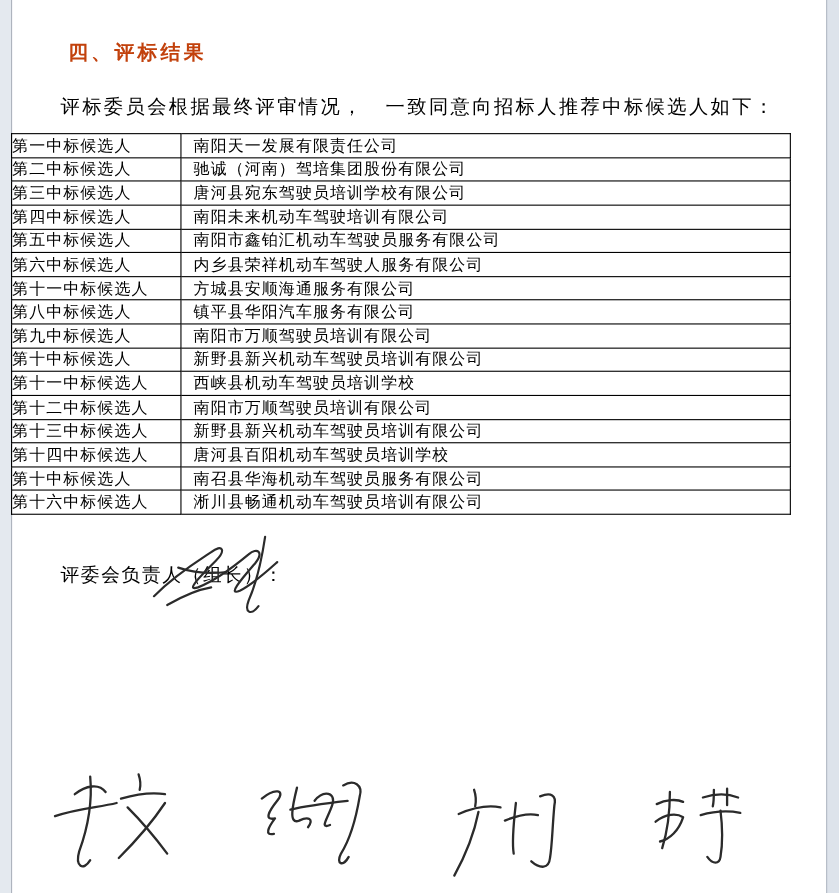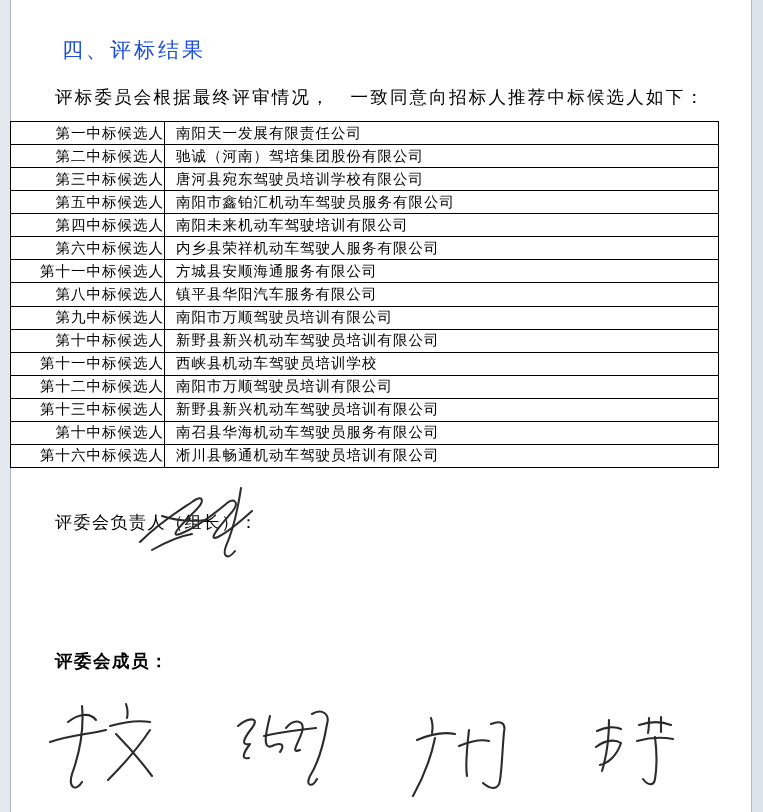--- a/index.html
+++ b/index.html
@@ -14,42 +14,42 @@
     overflow:hidden;
     color:#111;
   }
   .margin-strip{position:absolute;top:0;height:812px;}
   .margin-strip.left{left:0;width:10px;background:#e4e9ef;border-right:1px solid #aeb4be;}
   .margin-strip.right{right:0;width:11px;background:#dde3eb;border-left:1px solid #b3bac4;}
 
   .heading{
     position:absolute;left:62px;top:36px;
     font-family:"Liberation Sans","DejaVu Sans",sans-serif;
-    font-weight:normal;font-size:21px;letter-spacing:3px;color:#1d4ed8;
+    font-weight:bold;font-size:18px;letter-spacing:3px;color:#c2410c;
     white-space:nowrap;
   }
   .intro{
     position:absolute;left:55px;top:85px;width:680px;
     font-size:17.5px;letter-spacing:2.2px;color:#000;
     white-space:nowrap;
   }
 
   table.results{
     position:absolute;left:10px;top:121px;
     width:709px;height:347px;
     border-collapse:collapse;table-layout:fixed;
     font-size:14.5px;color:#000;
   }
   table.results td{
     border:1px solid #000;
     padding:0 0 0 0;
     letter-spacing:1px;
     overflow:hidden;white-space:nowrap;
   }
-  table.results td.rank{width:153px;text-align:right;}
+  table.results td.rank{width:153px;text-align:left;}
   table.results td.company{padding-left:11px;margin-left:28px;}
 
   .leader-line{
     position:absolute;left:55px;top:511px;
     font-size:17px;letter-spacing:1.5px;color:#000;
     white-space:nowrap;
   }
   .members-label{
     position:absolute;left:55px;top:649px;
     font-family:"Liberation Sans","DejaVu Sans",sans-serif;
@@ -82,28 +82,28 @@
         </tr>
         <tr>
           <td class="rank">第二中标候选人</td>
           <td class="company">驰诚（河南）驾培集团股份有限公司</td>
         </tr>
         <tr>
           <td class="rank">第三中标候选人</td>
           <td class="company">唐河县宛东驾驶员培训学校有限公司</td>
         </tr>
         <tr>
+          <td class="rank">第四中标候选人</td>
+          <td class="company">南阳未来机动车驾驶培训有限公司</td>
+        </tr>
+        <tr>
           <td class="rank">第五中标候选人</td>
           <td class="company">南阳市鑫铂汇机动车驾驶员服务有限公司</td>
         </tr>
         <tr>
-          <td class="rank">第四中标候选人</td>
-          <td class="company">南阳未来机动车驾驶培训有限公司</td>
-        </tr>
-        <tr>
           <td class="rank">第六中标候选人</td>
           <td class="company">内乡县荣祥机动车驾驶人服务有限公司</td>
         </tr>
         <tr>
           <td class="rank">第十一中标候选人</td>
           <td class="company">方城县安顺海通服务有限公司</td>
         </tr>
         <tr>
           <td class="rank">第八中标候选人</td>
           <td class="company">镇平县华阳汽车服务有限公司</td>
@@ -120,20 +120,24 @@
           <td class="rank">第十一中标候选人</td>
           <td class="company">西峡县机动车驾驶员培训学校</td>
         </tr>
         <tr>
           <td class="rank">第十二中标候选人</td>
           <td class="company">南阳市万顺驾驶员培训有限公司</td>
         </tr>
         <tr>
           <td class="rank">第十三中标候选人</td>
           <td class="company">新野县新兴机动车驾驶员培训有限公司</td>
+        </tr>
+        <tr>
+          <td class="rank">第十四中标候选人</td>
+          <td class="company">唐河县百阳机动车驾驶员培训学校</td>
         </tr>
         <tr>
           <td class="rank">第十中标候选人</td>
           <td class="company">南召县华海机动车驾驶员服务有限公司</td>
         </tr>
         <tr>
           <td class="rank">第十六中标候选人</td>
           <td class="company">淅川县畅通机动车驾驶员培训有限公司</td>
         </tr>
       </tbody>
@@ -143,21 +147,20 @@
 
   <div class="sig leader" style="left:122px;top:480px;">
     <svg width="150" height="88" viewBox="0 0 150 88">
       <path d="M18,62 C38,42 58,30 70,22 C80,14 84,20 74,30 C60,44 46,58 58,54 C76,47 92,34 104,24 C112,17 118,22 110,32 C98,46 84,62 96,57 C108,51 120,40 130,31"></path>
       <path d="M119,8 C116,28 112,48 104,66 C100,77 106,80 113,71"></path>
       <path d="M40,36 C52,40 68,42 84,40"></path>
       <path d="M30,70 C44,62 58,56 70,54"></path>
     </svg>
   </div>
 
-  <div class="members-label">评委会成员：</div>
 
   <div class="sig" style="left:38px;top:700px;">
     <svg width="120" height="100" viewBox="0 0 120 100">
       <path d="M30,22 C40,14 52,12 58,20"></path>
       <path d="M44,6 C46,28 42,52 34,74 C30,88 38,92 44,82"></path>
       <path d="M12,42 C32,35 52,34 68,30"></path>
       <path d="M88,4 C90,10 90,14 89,18"></path>
       <path d="M72,26 C86,22 100,20 112,22"></path>
       <path d="M78,34 C90,46 102,60 114,76"></path>
       <path d="M112,30 C100,48 86,64 70,80"></path>

